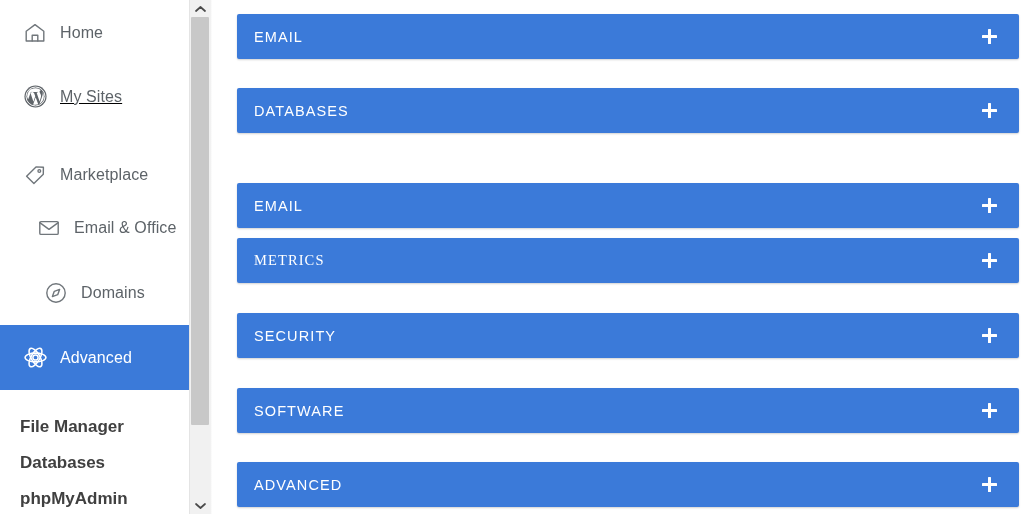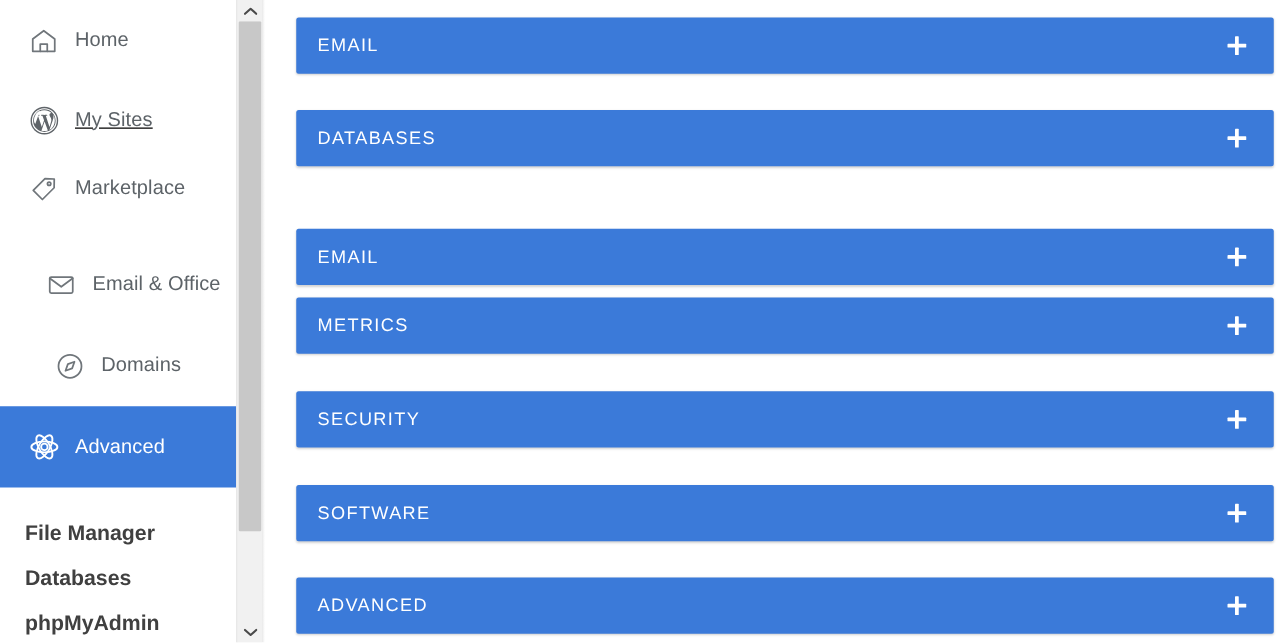--- a/index.html
+++ b/index.html
@@ -203,21 +203,21 @@
           <circle cx="12" cy="12" r="9.1" fill="none" stroke="#ffffff" stroke-width="0.9"></circle>
           <path d="M4.0 12 C4.0 8.6 5.9 5.7 8.7 4.3 L5.0 14.6 C4.35 13.8 4.0 12.95 4.0 12 Z" fill="#ffffff"></path>
           <path d="M12 20 c-0.78 0-1.54-0.11-2.26-0.32 l2.4-6.98 2.46 6.74 c0.02 0.04 0.04 0.08 0.06 0.11 C13.85 19.86 12.94 20 12 20 Z" fill="#ffffff"></path>
           <path d="M13.1 8.3 c0.48-0.03 0.91-0.08 0.91-0.08 0.43-0.05 0.38-0.68-0.05-0.66 0 0-1.29 0.1-2.12 0.1-0.78 0-2.1-0.1-2.1-0.1-0.43-0.02-0.48 0.63-0.05 0.66 0 0 0.4 0.05 0.83 0.08 l1.25 3.42-1.75 5.25-2.92-8.67 c0.48-0.03 0.91-0.08 0.91-0.08 0.43-0.05 0.38-0.68-0.05-0.66 0 0-1.29 0.1-2.12 0.1-0.15 0-0.32 0-0.51-0.01 C6.83 5.2 9.24 4 12 4 c2.06 0 3.93 0.79 5.34 2.07-0.03 0-0.07-0.01-0.1-0.01-0.78 0-1.34 0.68-1.34 1.42 0 0.66 0.38 1.22 0.79 1.88 0.31 0.53 0.66 1.22 0.66 2.21 0 0.68-0.26 1.48-0.61 2.58 l-0.8 2.67 L13.1 8.3 Z" fill="#ffffff"></path>
           <path d="M19.1 7.6 C19.68 8.92 20 10.42 20 12 c0 3.05-1.65 5.72-4.11 7.15 l2.5-7.23 c0.47-1.17 0.62-2.1 0.62-2.93 0-0.3-0.02-0.58-0.06-0.84 Z" fill="#ffffff"></path>
         </svg>
       </span>
       <span class="nav-label">My Sites</span>
     </div>
 
-    <div class="nav-item" style="top:118px;align-items:center;">
+    <div class="nav-item" style="top:142px;align-items:center;">
       <span class="nav-icon">
         <svg width="24" height="24" viewBox="0 0 24 24" fill="none" stroke="#70767b" stroke-width="1.4" stroke-linecap="round" stroke-linejoin="round" aria-hidden="true">
           <path d="M20.4 4.2 L13.0 3.9 L3.6 13.3 L10.9 20.6 L20.3 11.2 Z"></path>
           <circle cx="16.3" cy="8.0" r="1.35"></circle>
         </svg>
       </span>
       <span class="nav-label">Marketplace</span>
     </div>
 
     <div class="nav-item" style="top:195px;padding-left:36px;">
@@ -290,21 +290,21 @@
     <div class="panel" style="top:88px;">
       <span class="panel-title">DATABASES</span>
       <span class="plus-icon"></span>
     </div>
 
     <div class="panel" style="top:163px;margin-top:20px;">
       <span class="panel-title">EMAIL</span>
       <span class="plus-icon"></span>
     </div>
 
-    <div class="panel" style="top:238px;">
+    <div class="panel" style="top:238px;font-family:Liberation Serif, serif;">
       <span class="panel-title">METRICS</span>
       <span class="plus-icon"></span>
     </div>
 
     <div class="panel" style="top:313px;">
       <span class="panel-title">SECURITY</span>
       <span class="plus-icon"></span>
     </div>
 
     <div class="panel" style="top:388px;">

